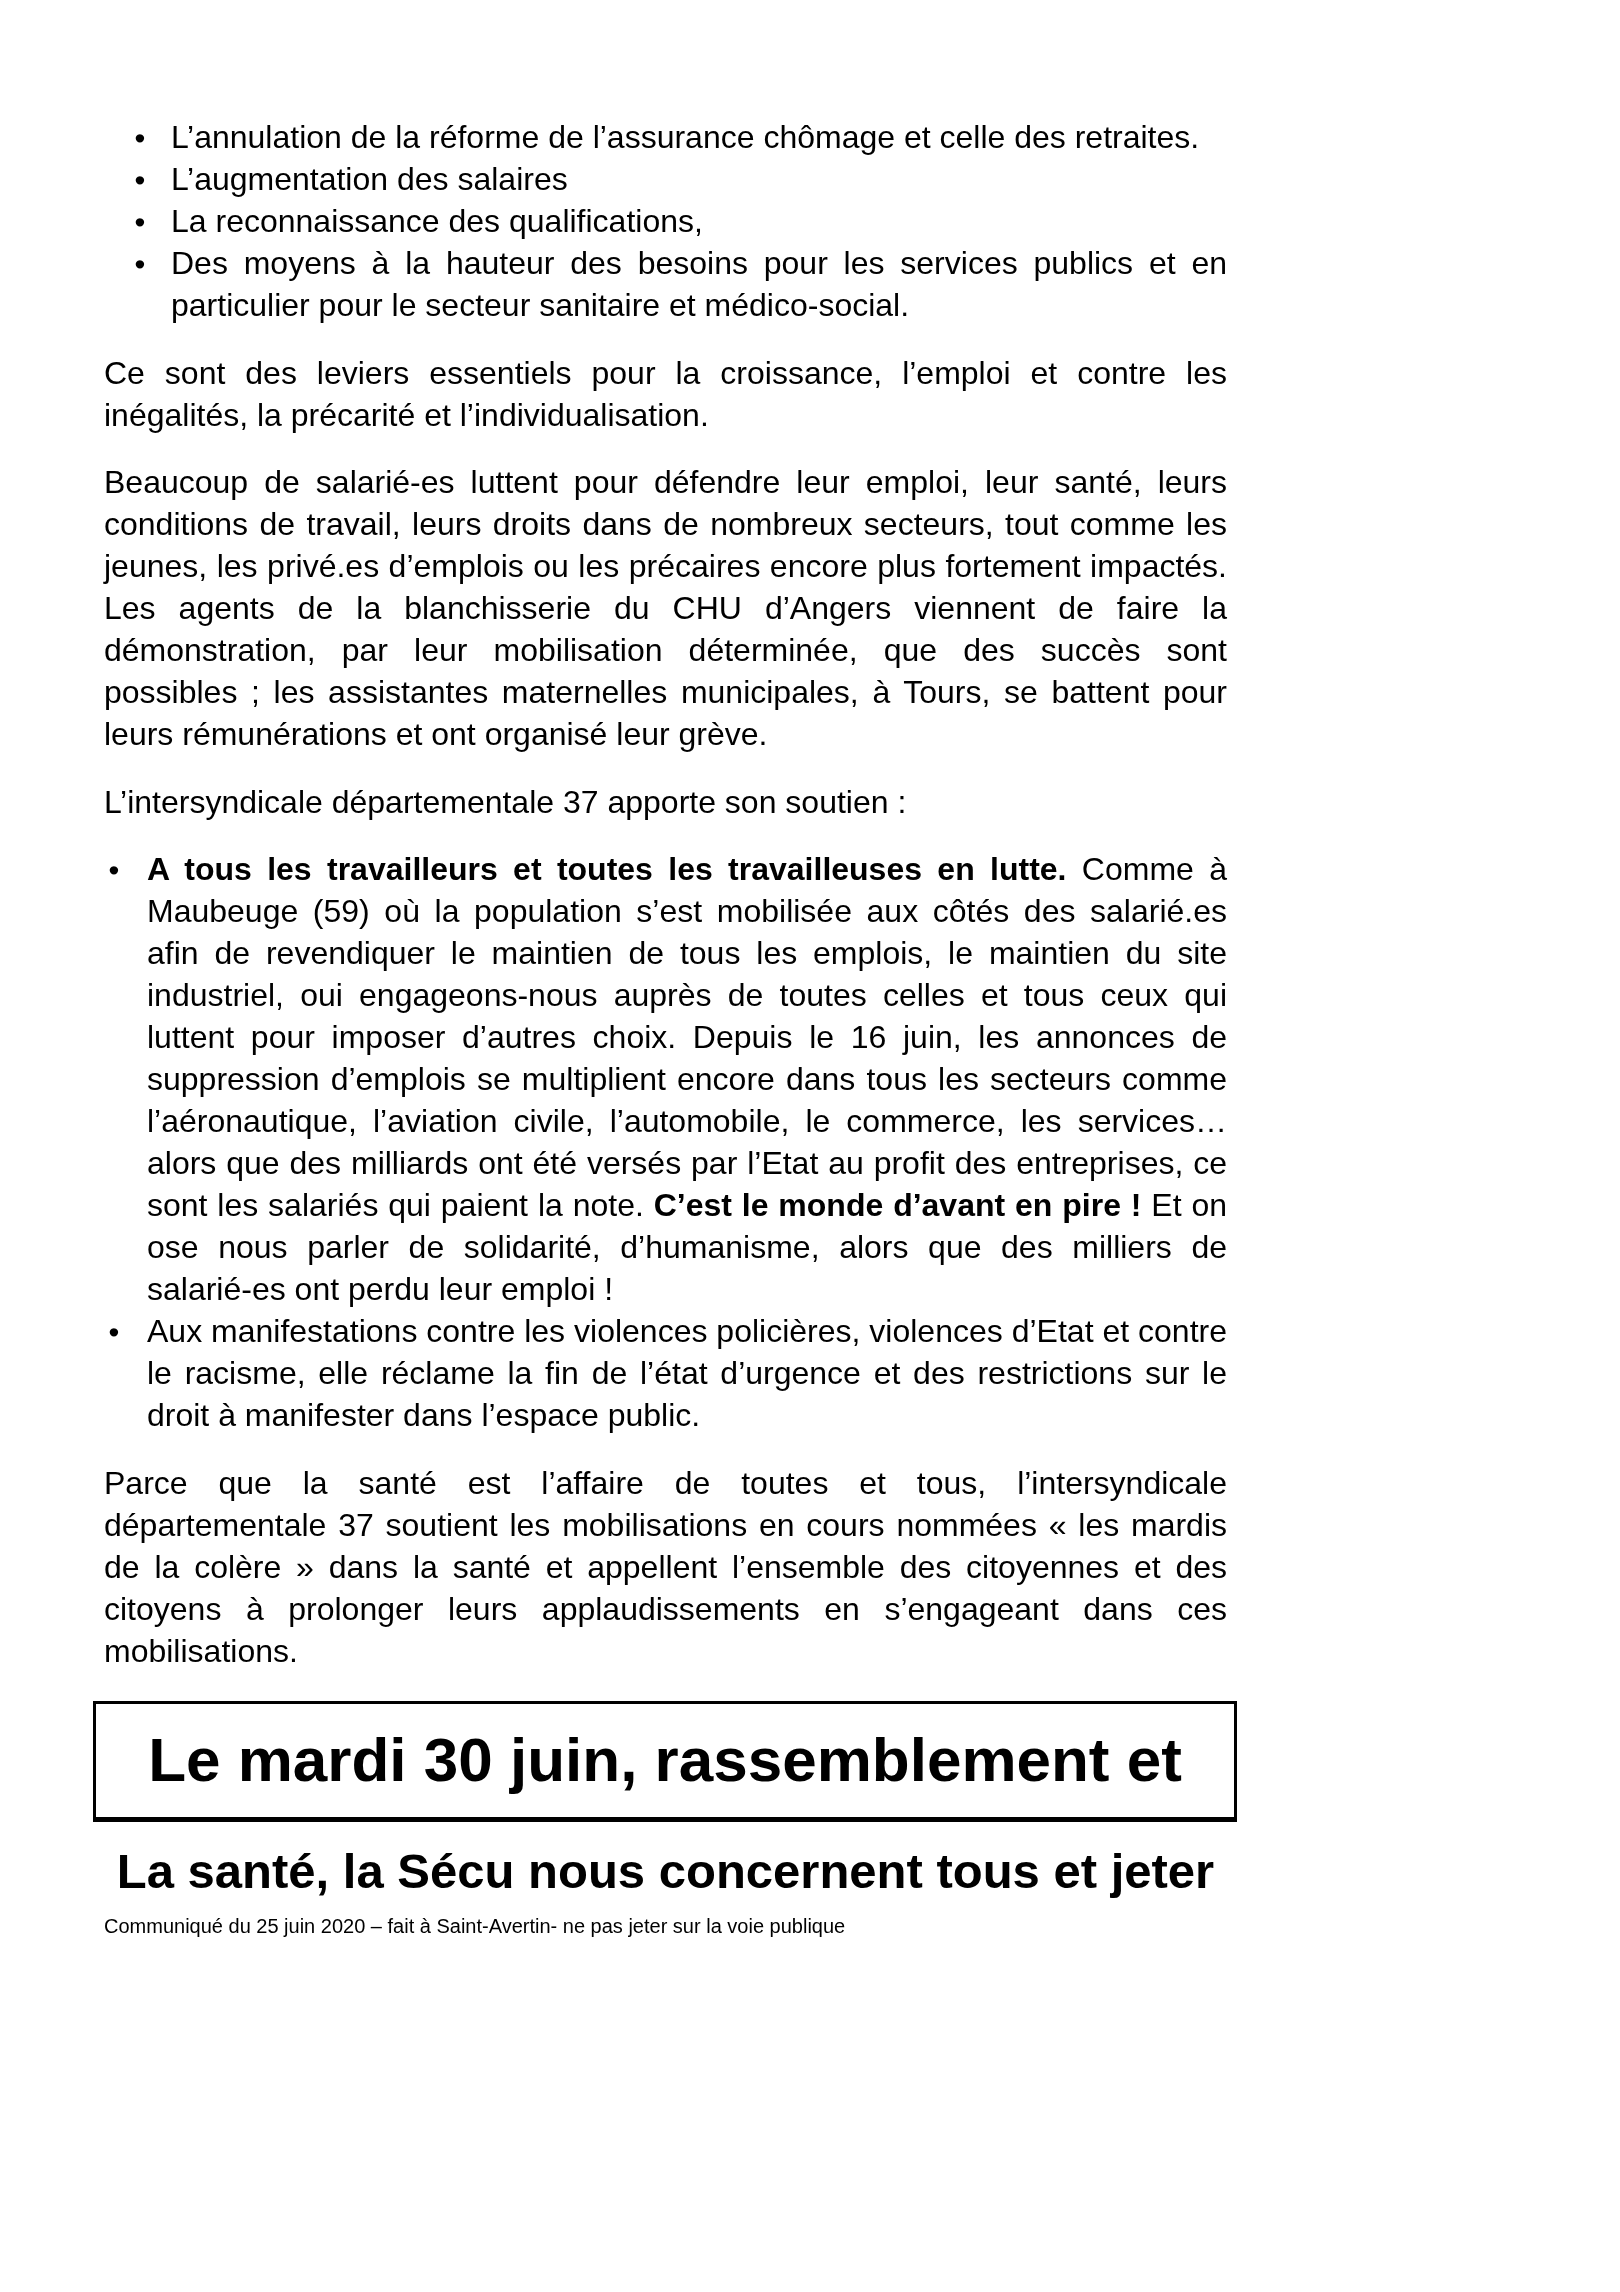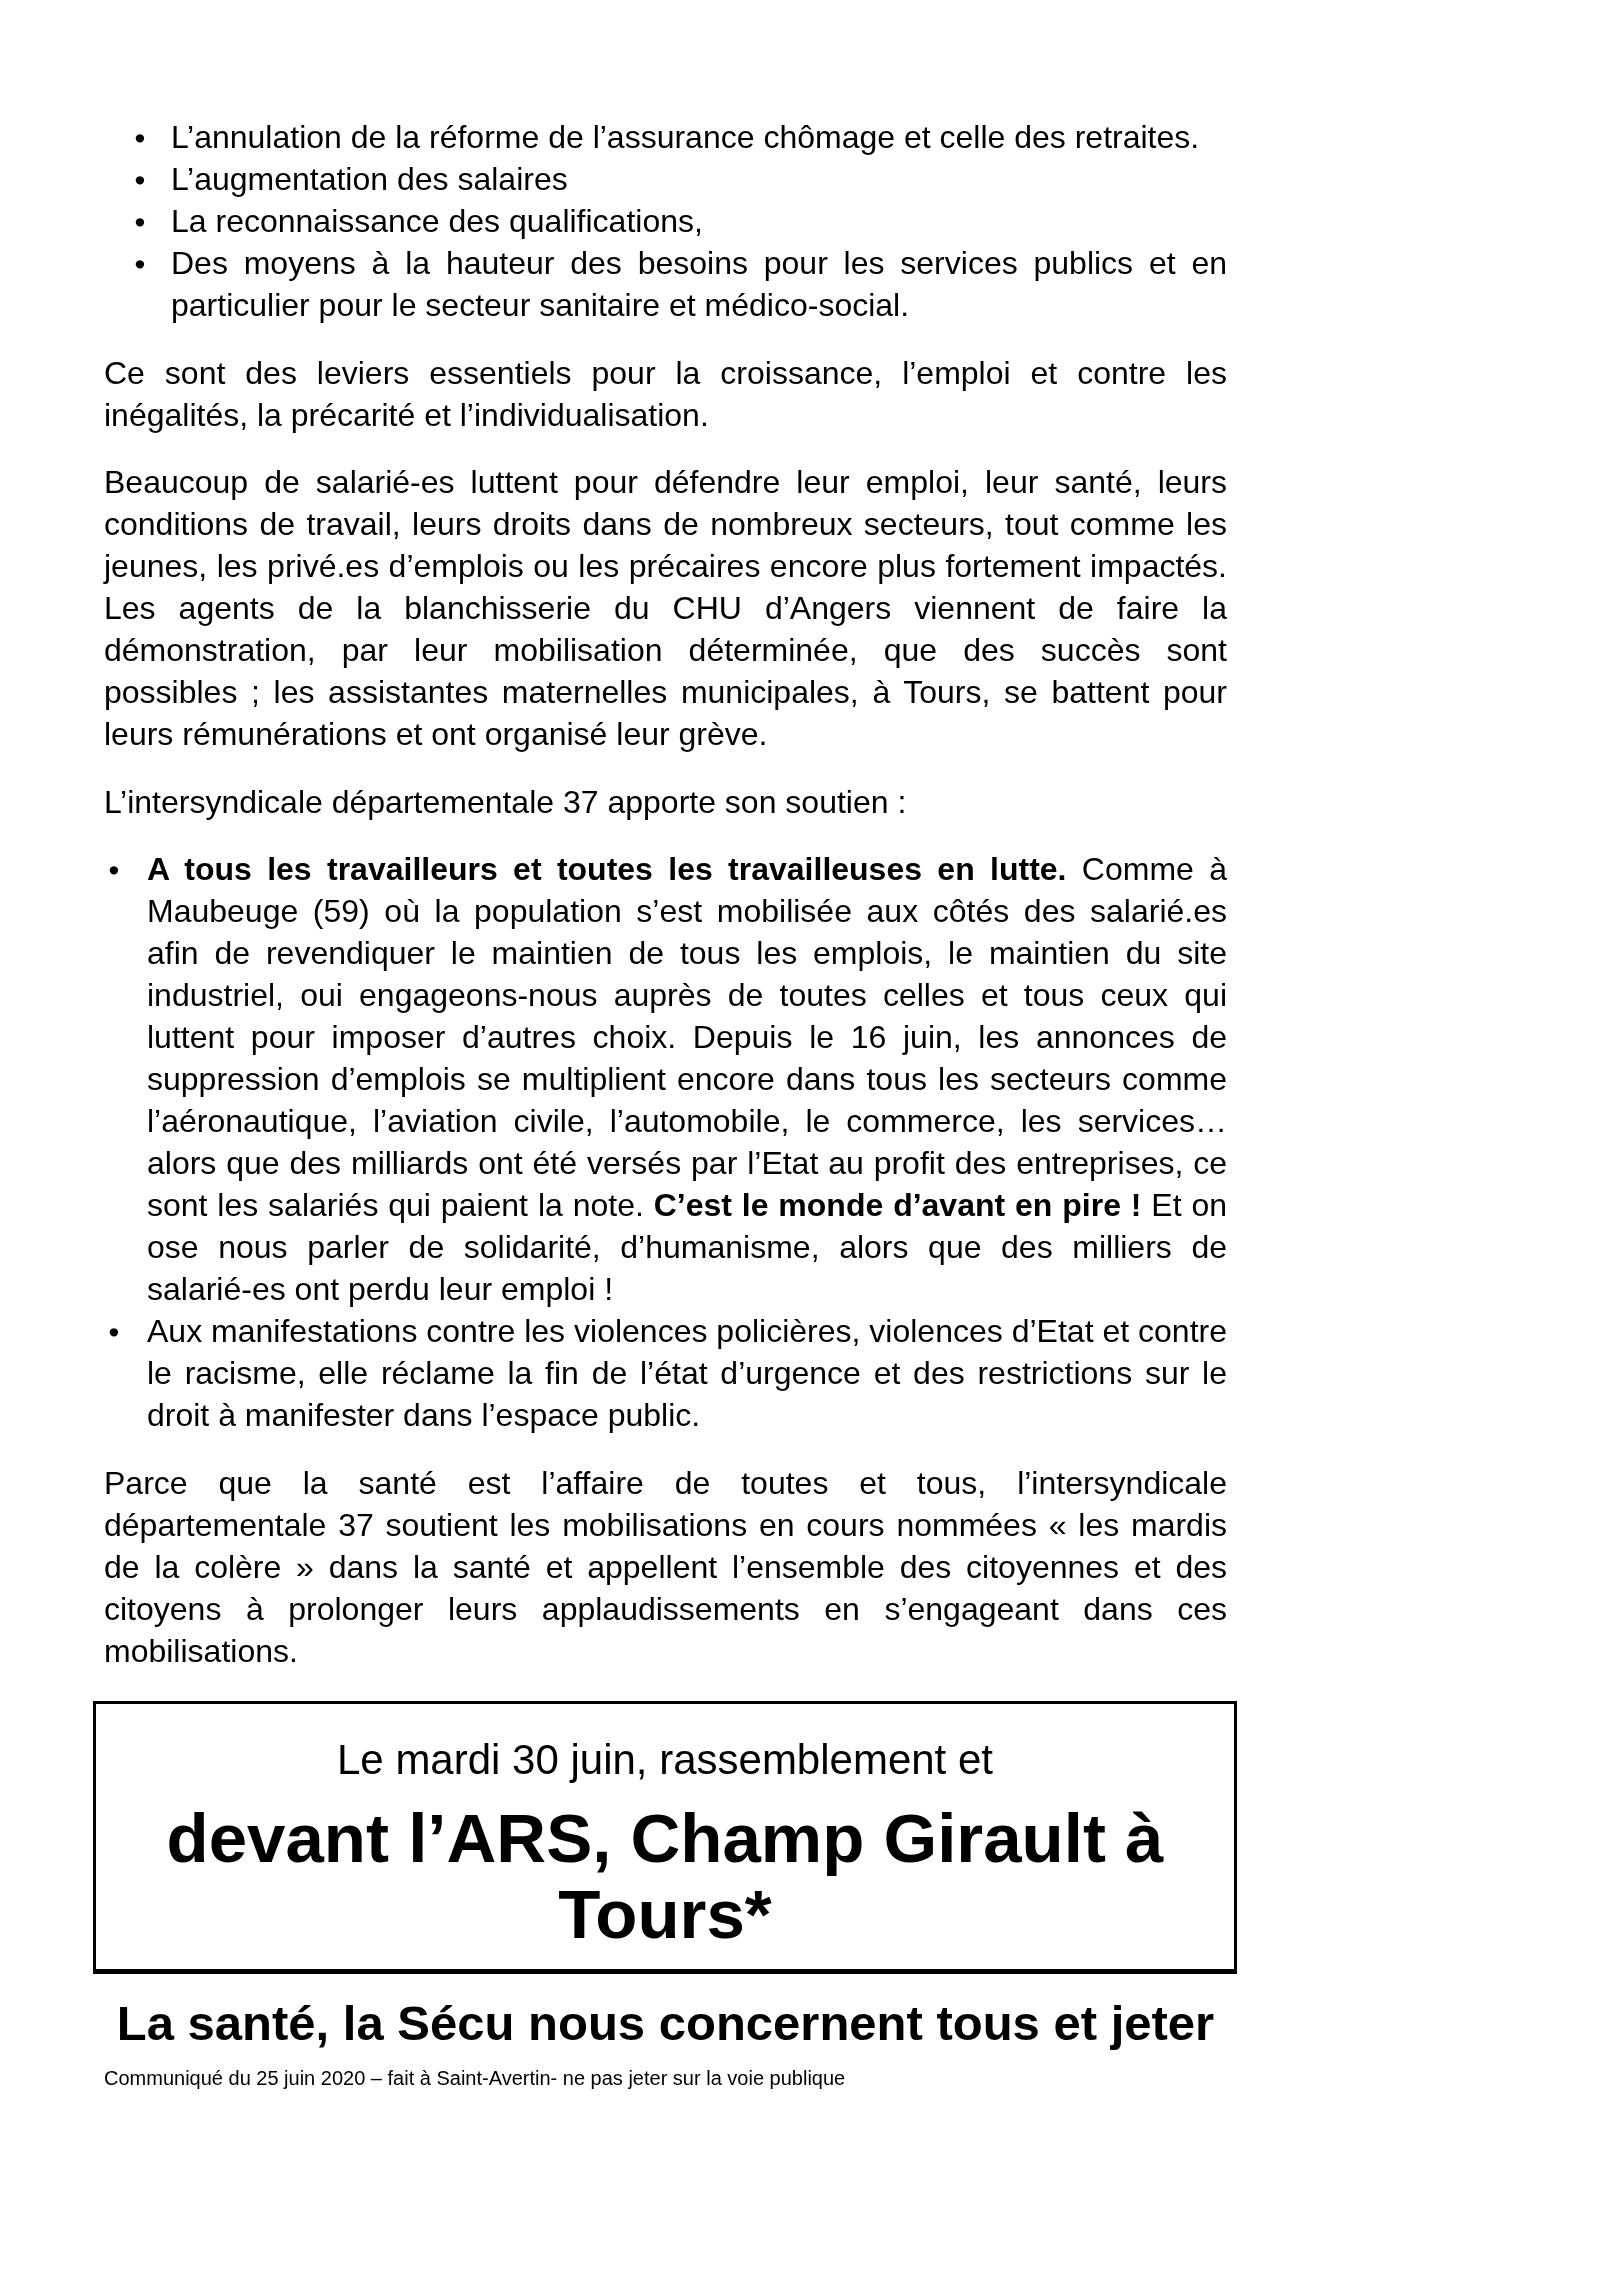--- a/index.html
+++ b/index.html
@@ -51,22 +51,22 @@
     font-size: 19.6px;
   }
   .announce-box {
     margin: 29px -9.8px 0 -10.8px;
     border: 3.9px solid #000000;
     border-bottom-width: 5.9px;
     padding: 15.7px 11.8px 15.7px 11.8px;
     text-align: center;
   }
   .announce-heading {
-    font-weight: normal;
-    font-size: 42px;
+    font-weight: bold;
+    font-size: 62px;
     line-height: 82px;
   }
   .announce-line3 {
     font-weight: bold;
     font-size: 69px;
     line-height: 76px;
   }
   .announce-note {
     font-style: italic;
     font-size: 33px;
@@ -120,21 +120,20 @@
     </li>
     <li>
       <span>Aux manifestations contre les violences policières, violences d’Etat et contre le racisme, elle réclame la fin de l’état d’urgence et des restrictions sur le droit à manifester dans l’espace public.</span>
     </li>
   </ul>
 
   <p>Parce que la santé est l’affaire de toutes et tous, l’intersyndicale départementale 37 soutient les mobilisations en cours nommées « les mardis de la colère » dans la santé et appellent l’ensemble des citoyennes et des citoyens à prolonger leurs applaudissements en s’engageant dans ces mobilisations.</p>
 
   <div class="announce-box">
     <div class="announce-heading">Le mardi 30 juin, rassemblement et</div>
-    <div class="announce-line3">devant l’ARS, Champ Girault à Tours*</div>
   </div>
 
   <div class="slogan">La santé, la Sécu nous concernent tous et jeter</div>
 
   <div class="footer-line">Communiqué du 25 juin 2020 – fait à Saint-Avertin- ne pas jeter sur la voie publique</div>
 
 </div>
 
 
 </body></html>

